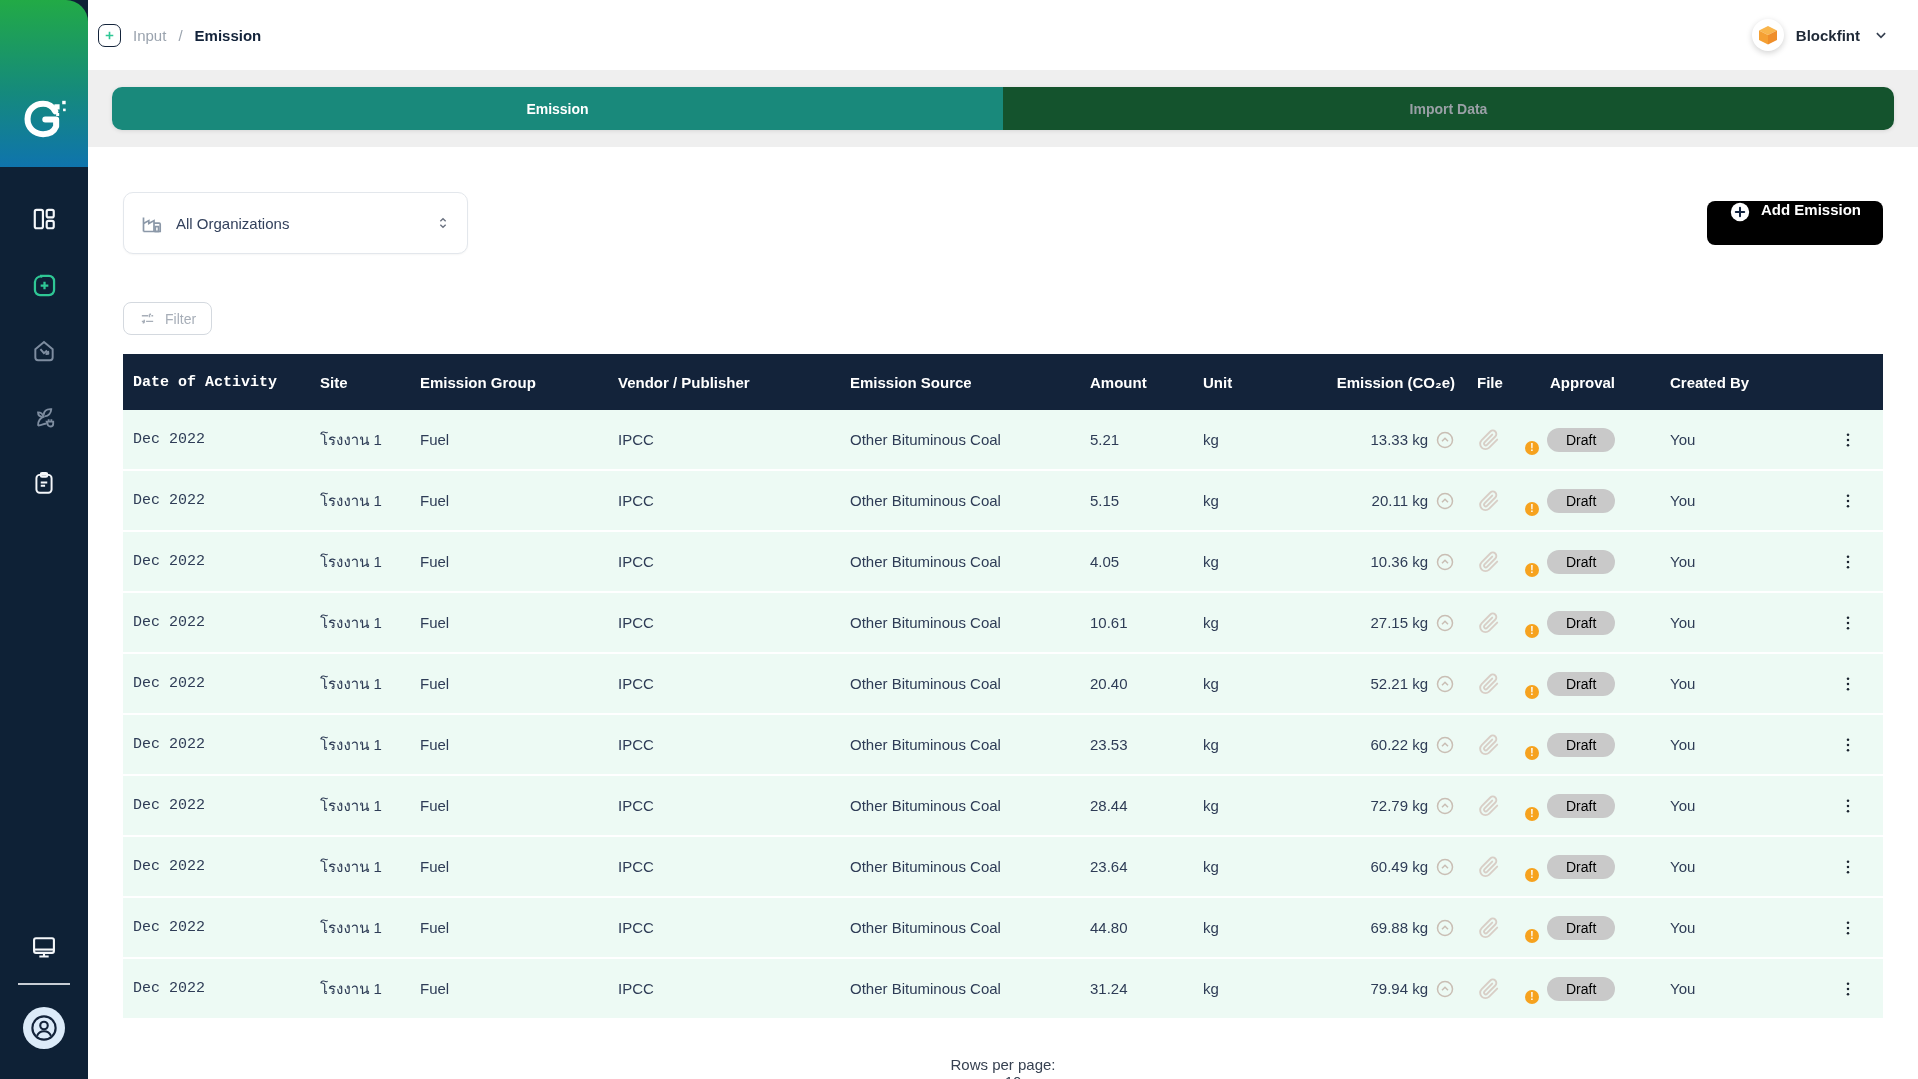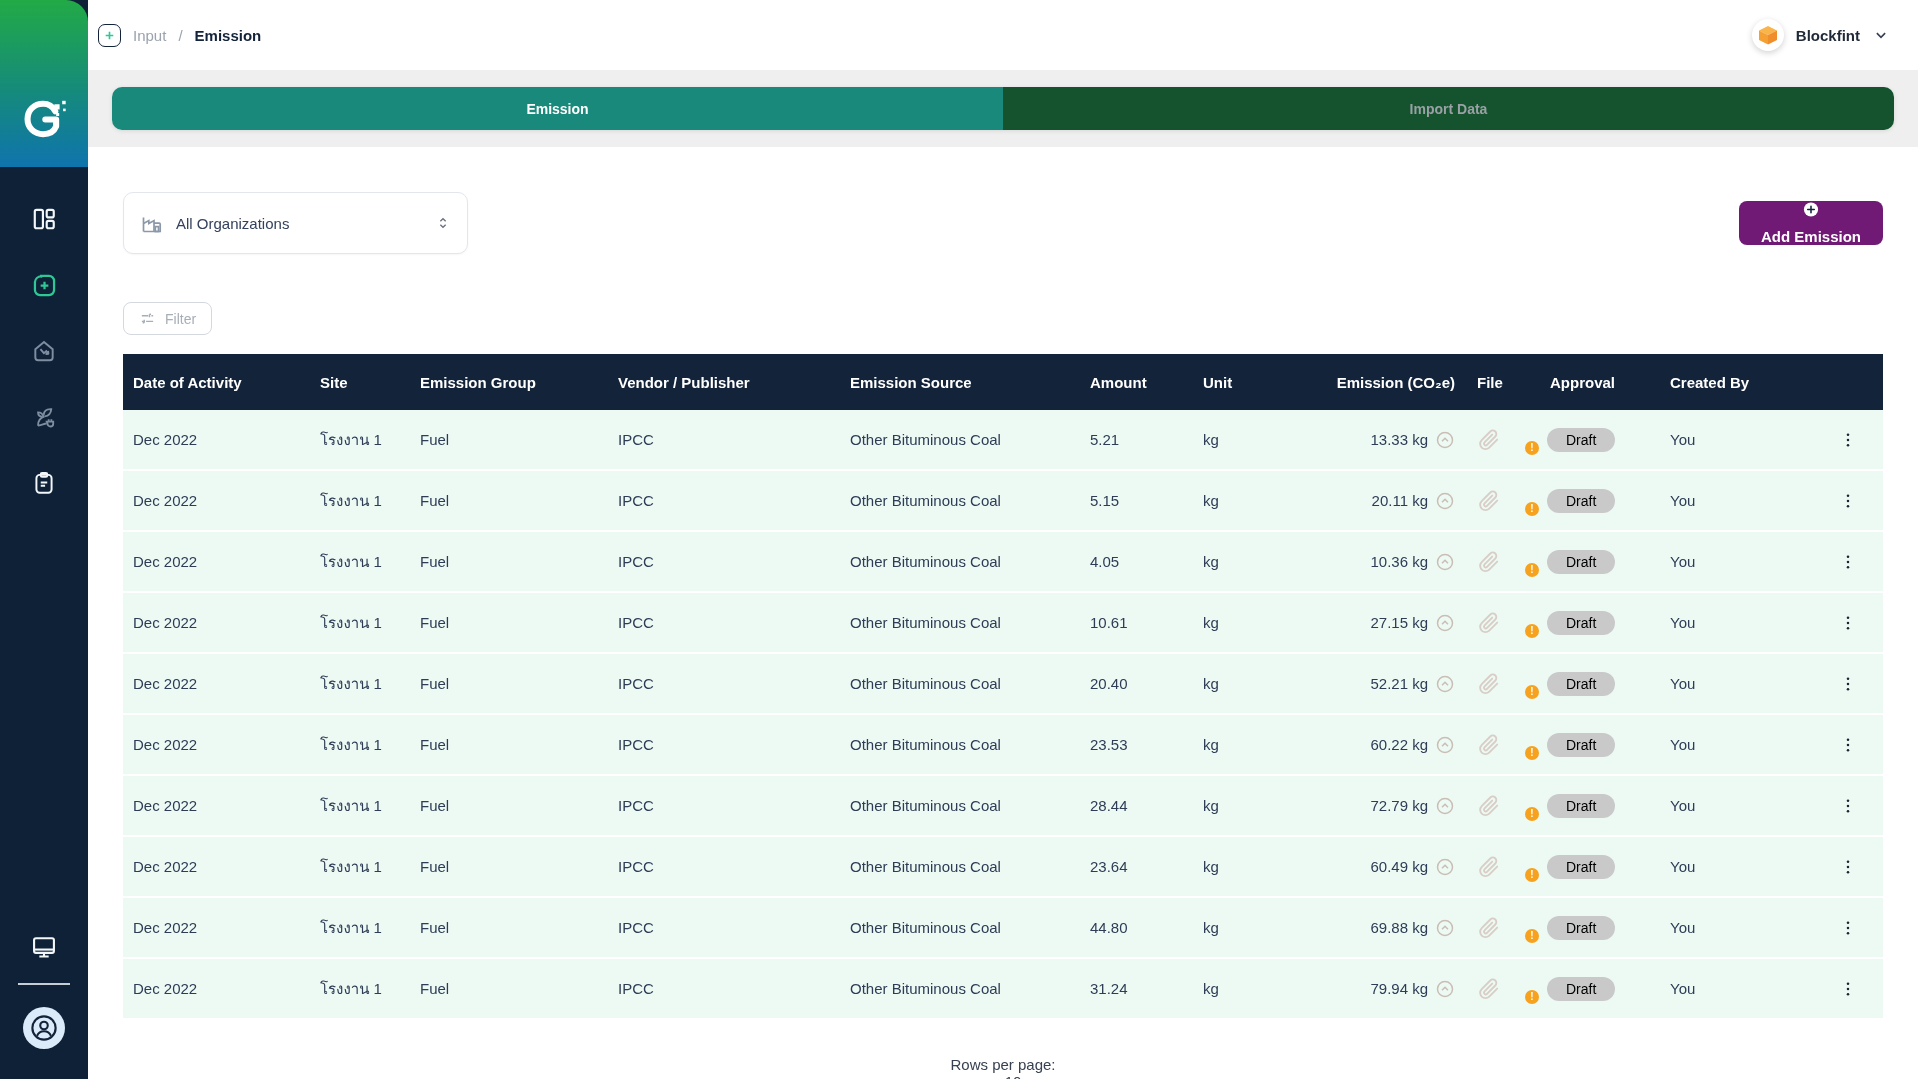--- a/index.html
+++ b/index.html
@@ -43,36 +43,36 @@
   .tab.inactive { background:#14532d; color:#9aa0a6; font-weight:600; }
 
   .content { padding:0 35px; }
   .toolbar { margin-top:45px; display:flex; align-items:center; justify-content:space-between; }
   .org-select { width:345px; height:62px; background:#fff; border:1px solid #e3e7ec; border-radius:10px;
     box-shadow:0 1px 2px rgba(0,0,0,.04); display:flex; align-items:center; gap:12px;
     padding:0 16px; cursor:pointer; }
   .org-select .factory { color:#8b98a8; }
   .org-select .org-label { font-size:15px; color:#33415c; }
   .org-select .caret { margin-left:auto; color:#6b7280; }
-  .add-btn { height:44px; background:#701a75; color:#fff; border:none; border-radius:8px;
-    display:flex; align-items:center; gap:10px; padding:0 22px; font-size:15px; font-weight:600;
-    font-family:inherit; cursor:pointer;flex-direction:column; }
+  .add-btn { height:44px; background:#000000; color:#fff; border:none; border-radius:8px;
+    display:flex; gap:10px; padding:0 22px; font-size:15px; font-weight:600;
+    font-family:inherit; cursor:pointer; }
 
   .filter-row { margin-top:48px; }
   .filter-btn { height:33px; background:#fff; border:1px solid #d4d9df; border-radius:8px;
     display:flex; align-items:center; gap:9px; padding:0 15px; font-size:14px; color:#a7aeb8;
     font-family:inherit; cursor:pointer; }
 
   
   .table { margin-top:19px; width:1760px; }
   .tgrid { display:grid; grid-template-columns:197px 100px 198px 232px 240px 113px 100px 170px 60px 120px 160px 1fr;
     align-items:center; }
   .thead { background:#13233a; color:#fff; height:56px; font-size:15px; font-weight:600; }
   .th, .td { padding-left:0; }
-  .col-first { padding-left:10px; }
+  .col-first { padding-left:10px;font-family:Liberation Mono, monospace; }
   .col-right { display:flex; justify-content:flex-end; align-items:center; gap:7px; padding-right:18px; }
   .col-pad17 { padding-left:17px; }
   .col-pad4 { padding-left:4px; }
   .row { background:#edfaf4; height:61px; border-bottom:2px solid #fff; font-size:15px; color:#2e3c56; }
   .emis-exp { color:#c9beb4; display:flex; cursor:pointer; }
   .file-wrap { position:relative; width:24px; height:24px; color:#d8cec6; cursor:pointer; }
   .warn-badge { position:absolute; right:-6px; bottom:-3px; width:14px; height:14px; border-radius:50%;
     background:#f6a21e; color:#fff; font-size:10px; font-weight:700; display:flex; align-items:center;
     justify-content:center; line-height:1; }
   .pill { display:inline-block; background:#c9c9c9; color:#000000; font-size:14px;

